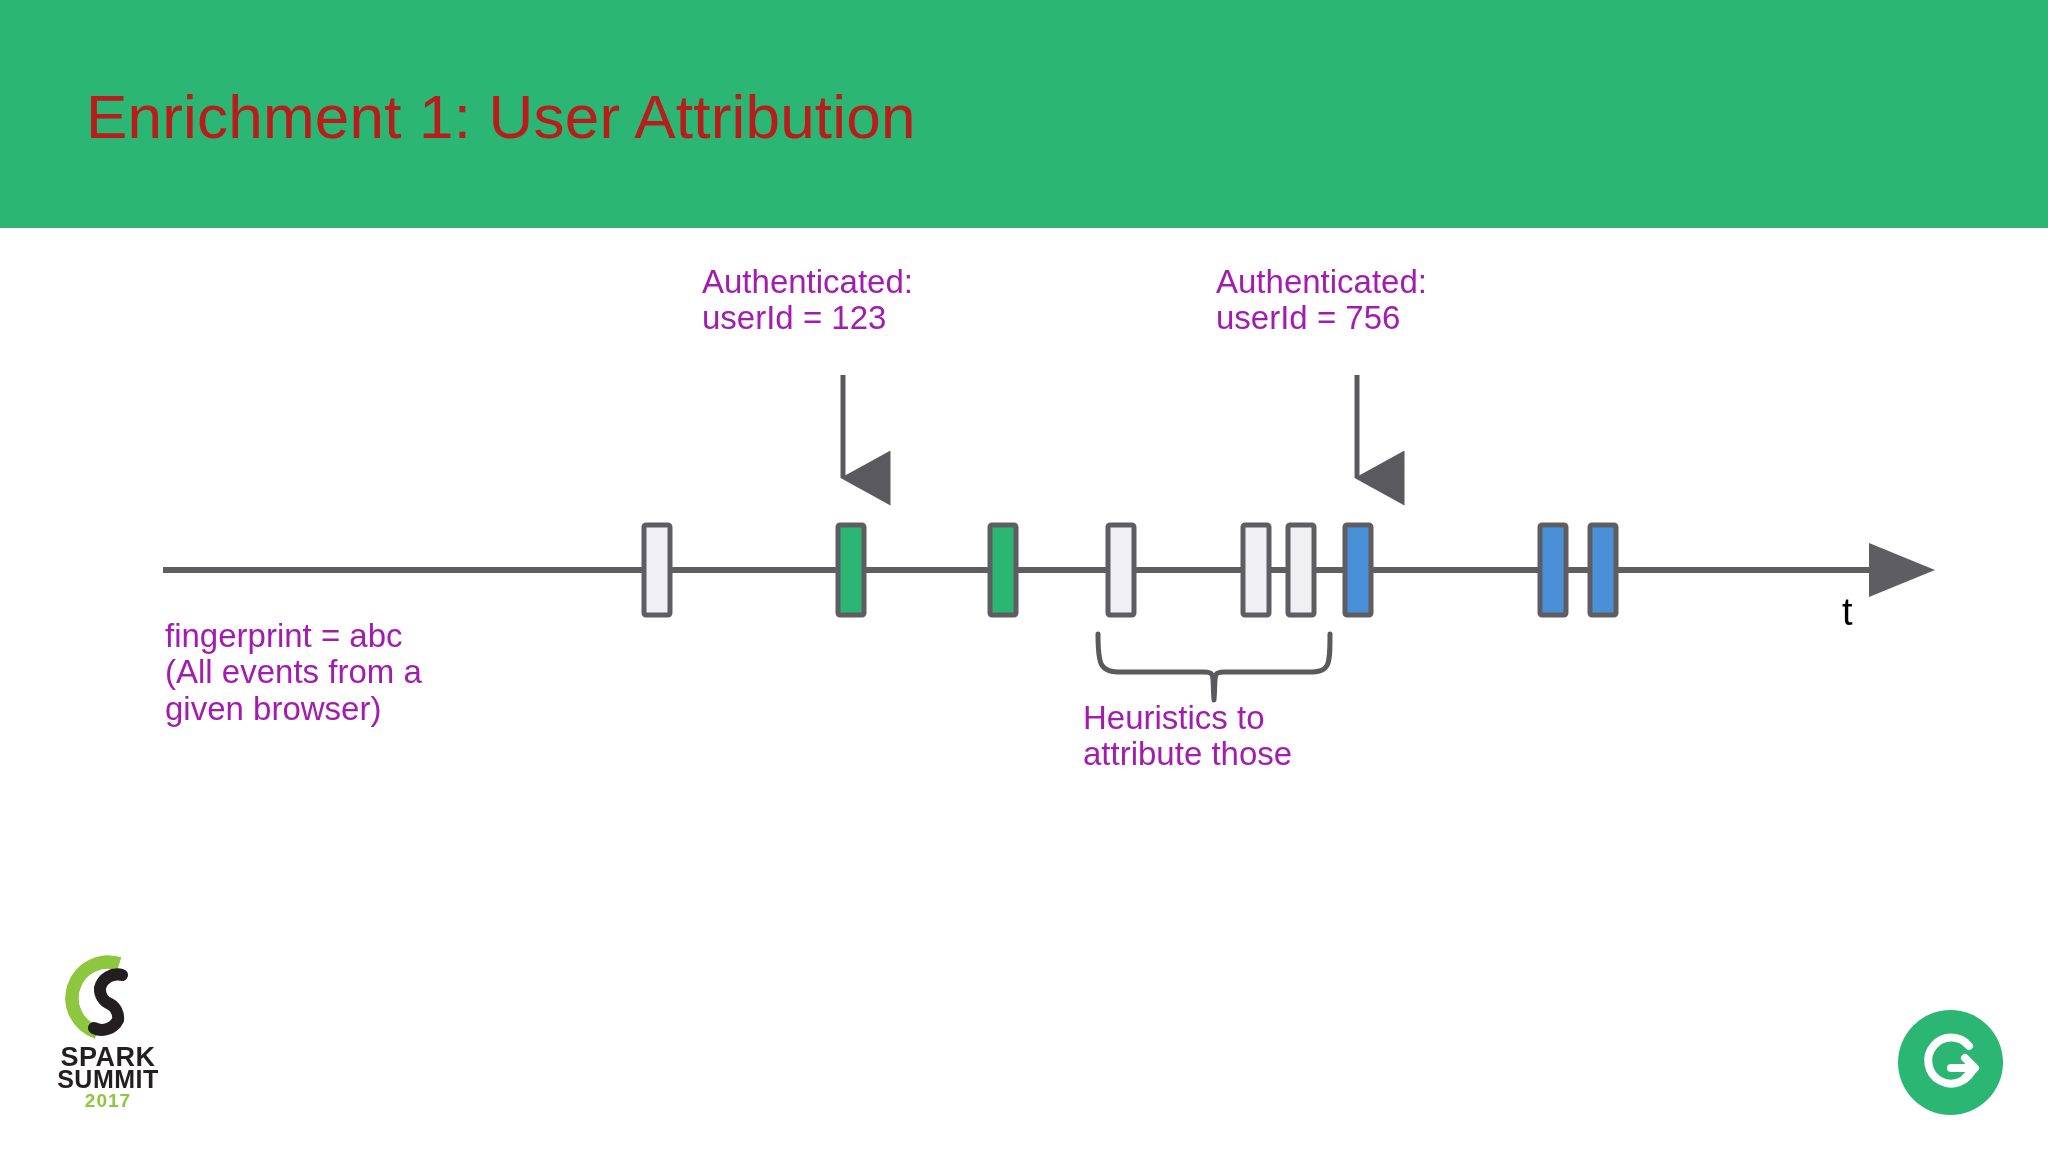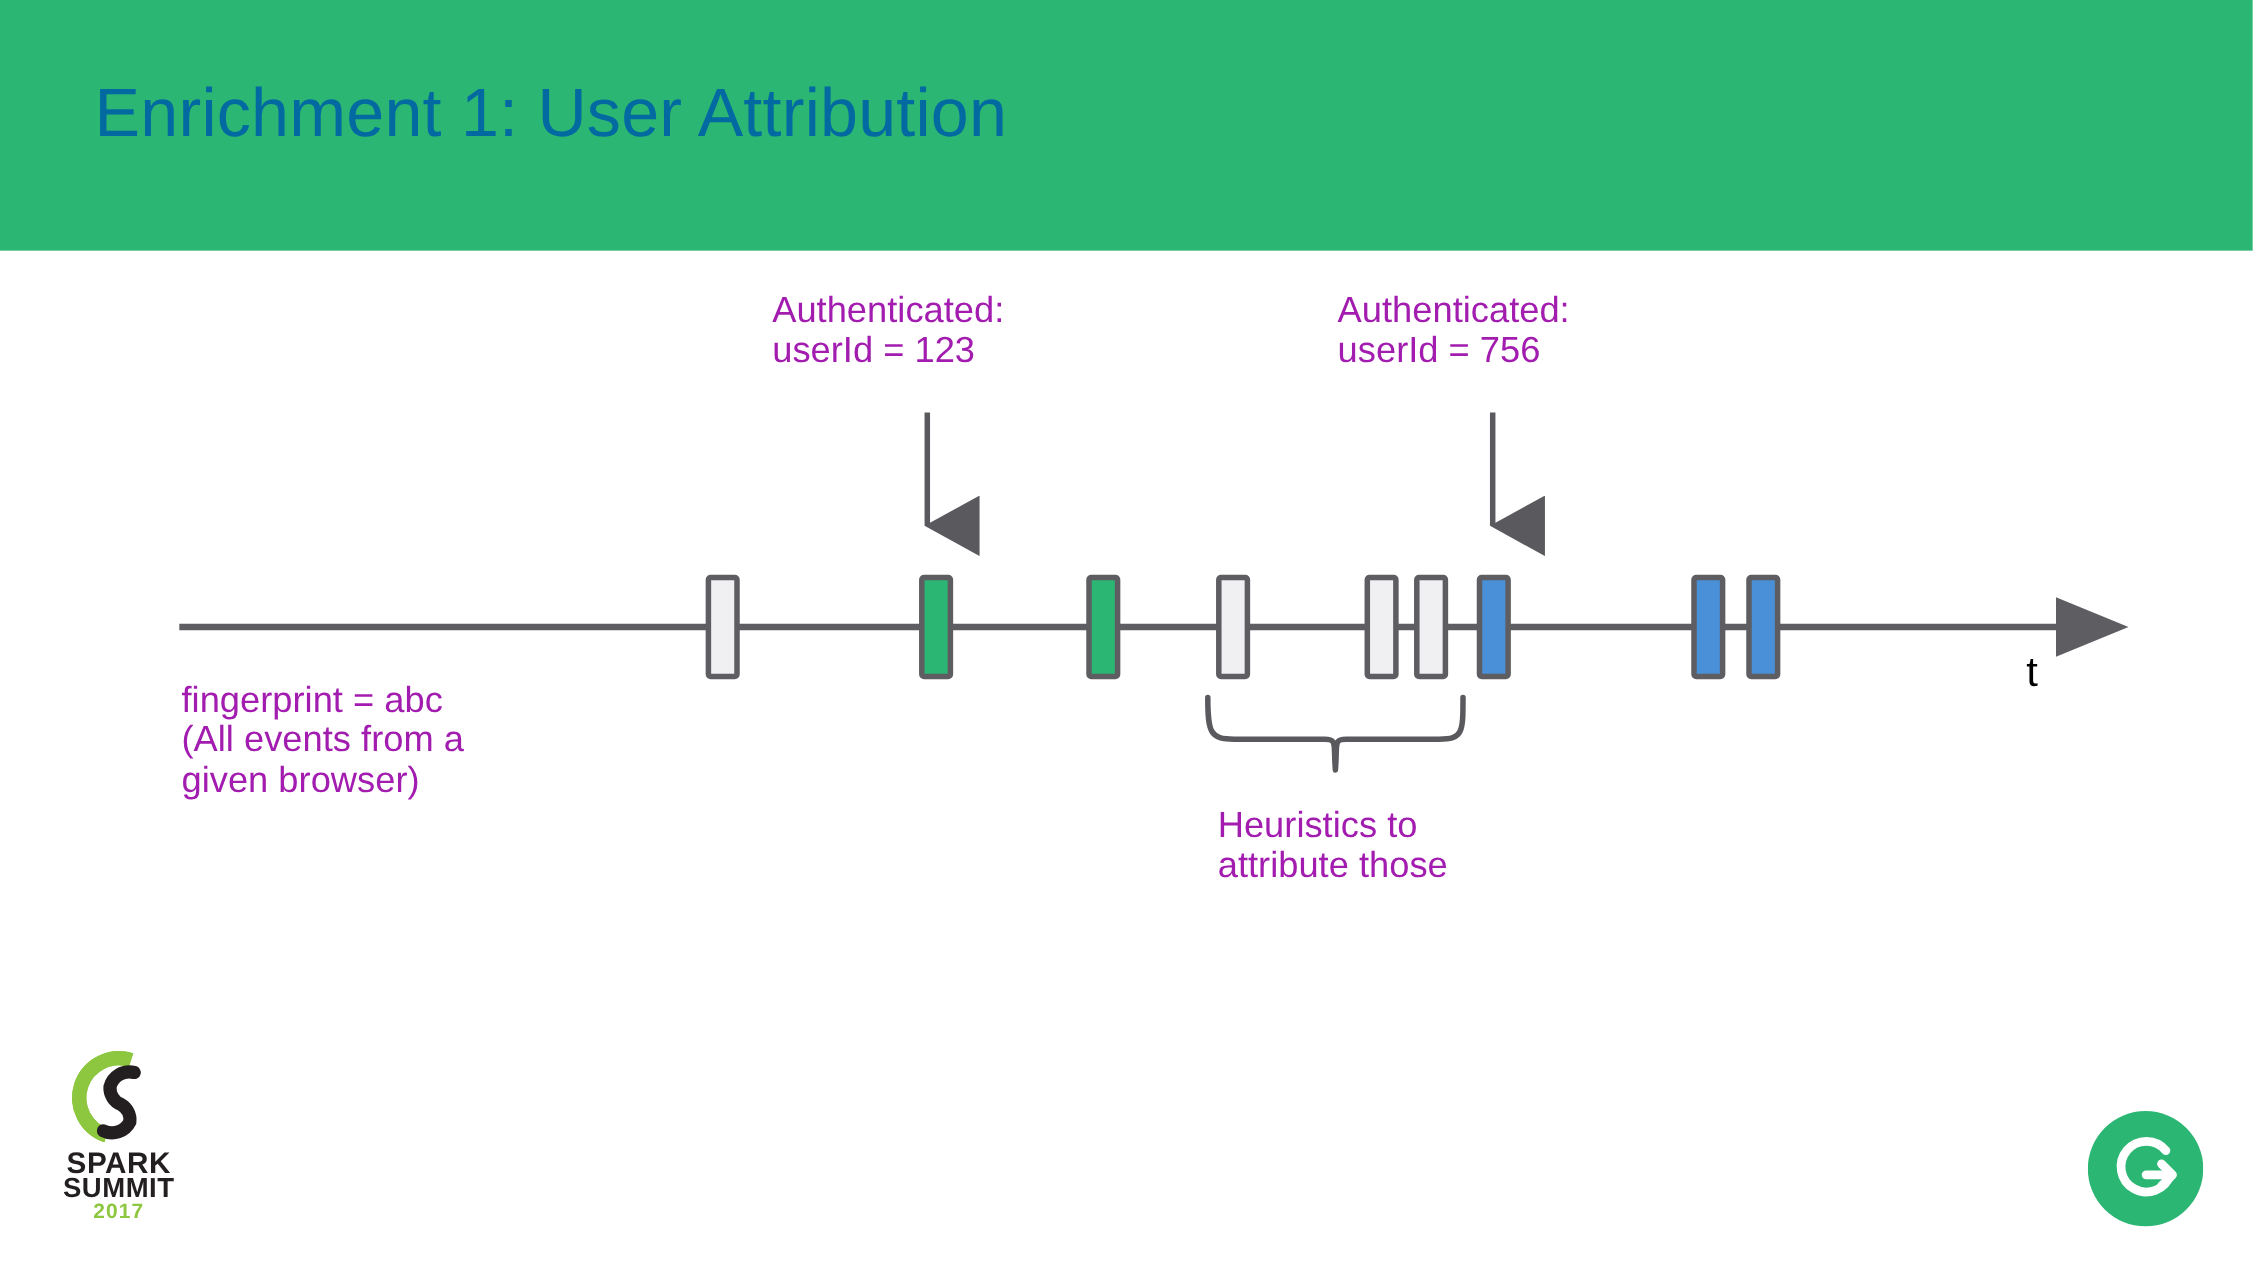--- a/index.html
+++ b/index.html
@@ -22,24 +22,24 @@
     position: absolute;
     left: 0;
     top: 0;
     width: 2048px;
     height: 228px;
     background: #2BB673;
   }
   #slide-title {
     position: absolute;
     left: 86px;
-    top: 70px;
+    top: 83px;
     font-size: 62px;
     line-height: 1.1;
-    color: #0369a1;
+    color: #b91c1c;
     font-weight: 400;
     letter-spacing: 0.2px;
     white-space: nowrap;
   }
 
   
   #slide-body {
     position: absolute;
     left: 0;
     top: 228px;
@@ -62,21 +62,21 @@
   .annot {
     position: absolute;
     font-size: 33px;
     line-height: 1.1;
     color: #a21caf;
     white-space: pre-line;
   }
   #annot-auth-1 { left: 702px; top: 264px; }
   #annot-auth-2 { left: 1216px; top: 264px; }
   #annot-fingerprint { left: 165px; top: 585px; margin-top: 33px; }
-  #annot-heuristics { left: 1083px; top: 732px; margin-left: 24px; }
+  #annot-heuristics { left: 1083px; top: 700px; }
   #axis-label-t {
     position: absolute;
     left: 1842px;
     top: 593px;
     font-size: 38px;
     line-height: 1;
     color: #000000;
   }
 
   

